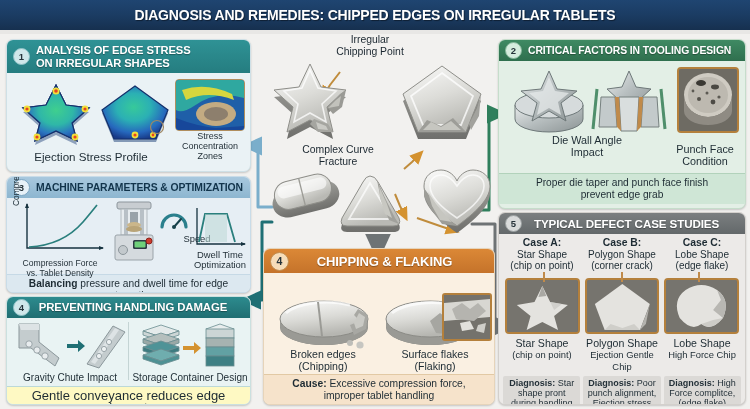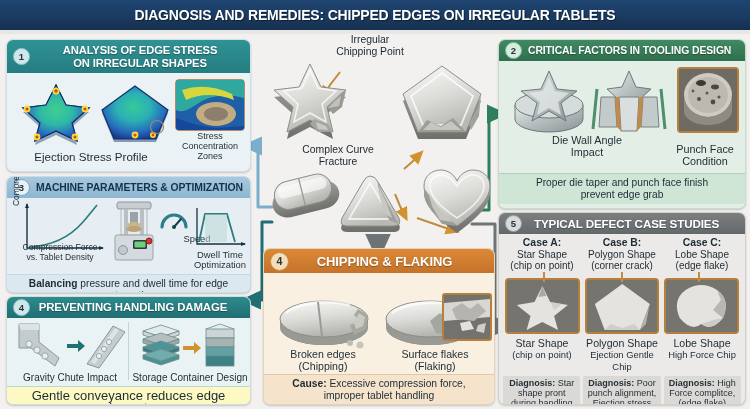--- a/index.html
+++ b/index.html
@@ -24,21 +24,21 @@
     font-size:9.5px;font-weight:bold;color:#26333a;}
   .phead .ht{color:#fff;font-size:10.4px;font-weight:bold;line-height:11px;
     letter-spacing:-0.1px;text-shadow:0 1px 1px rgba(0,0,0,.35);}
   .pbody{position:relative;}
   .pfoot{font-size:10.2px;color:#1d2b33;text-align:center;padding:3px 4px;line-height:12px;}
 
   
   #p1{left:6px;top:39px;width:243px;height:131px;background:#eaf2f5;border:1px solid #cfe0e6;}
   #p1 .phead{height:33px;background:linear-gradient(180deg,#2f9295 0%,#257d80 100%);align-items:center;}
   #p1 .phead .num{background:#cfe7ea;border:1px solid #8fc3c7;}
-  #p1 .phead .ht{text-align:center;flex:1;font-size:11.2px;line-height:12.5px;}
+  #p1 .phead .ht{flex:1;font-size:11.2px;line-height:12.5px;}
 
   
   #p3{left:6px;top:176px;width:243px;height:115px;background:#e6eef4;border:1px solid #c9dce8;}
   #p3 .phead{background:linear-gradient(180deg,#a8c8de 0%,#8db6d0 100%);}
   #p3 .phead .num{background:#e7f1f8;border:1px solid #7ba5c2;}
   #p3 .phead .ht{color:#12344b;text-shadow:none;}
   #p3 .pfoot{background:#dce8f0;border-top:1px solid #c6d9e6;}
 
   
   #p4l{left:6px;top:296px;width:243px;height:107px;background:#e9f3f3;border:1px solid #cbe0df;}
@@ -209,21 +209,21 @@
     <div class="pbody" style="height:76px;">
 
       <svg class="art" style="left:6px;top:4px;" width="92" height="56" viewBox="0 0 92 56">
         <path d="M14,2 L14,46 L90,46" fill="none" stroke="#16323f" stroke-width="1.4"></path>
         <path d="M12,6 L14,1 L16,6 Z" fill="#16323f"></path>
         <path d="M86,44 L91,46 L86,48 Z" fill="#16323f"></path>
         <path d="M16,45 C36,44 56,36 70,20 C76,13 80,8 84,3" fill="none" stroke="#2a7f7d" stroke-width="1.7"></path>
       </svg>
       <div class="art" style="left:4px;top:8px;transform:rotate(-90deg);transform-origin:left top;
            width:48px;font-size:8.4px;color:#1a2a33;text-align:center;">Compression</div>
-      <div class="cap-sm art" style="left:2px;top:44px;width:102px;font-size:8.6px;">
+      <div class="cap-sm art" style="left:2px;top:60px;width:102px;font-size:8.6px;">
         <span>Compression Force</span><br>
         <span>vs. Tablet Density</span>
       </div>
 
       <svg class="art" style="left:104px;top:2px;" width="46" height="62" viewBox="0 0 46 62">
         <rect x="6" y="2" width="34" height="7" rx="2" fill="#c8cdd1" stroke="#8d969c"></rect>
         <rect x="10" y="9" width="26" height="26" fill="#e8ecef" stroke="#a9b1b6" opacity=".85"></rect>
         <rect x="13" y="9" width="4" height="26" fill="#b8c0c6"></rect>
         <rect x="29" y="9" width="4" height="26" fill="#b8c0c6"></rect>
         <rect x="19" y="12" width="8" height="11" fill="#9aa3a9"></rect>

